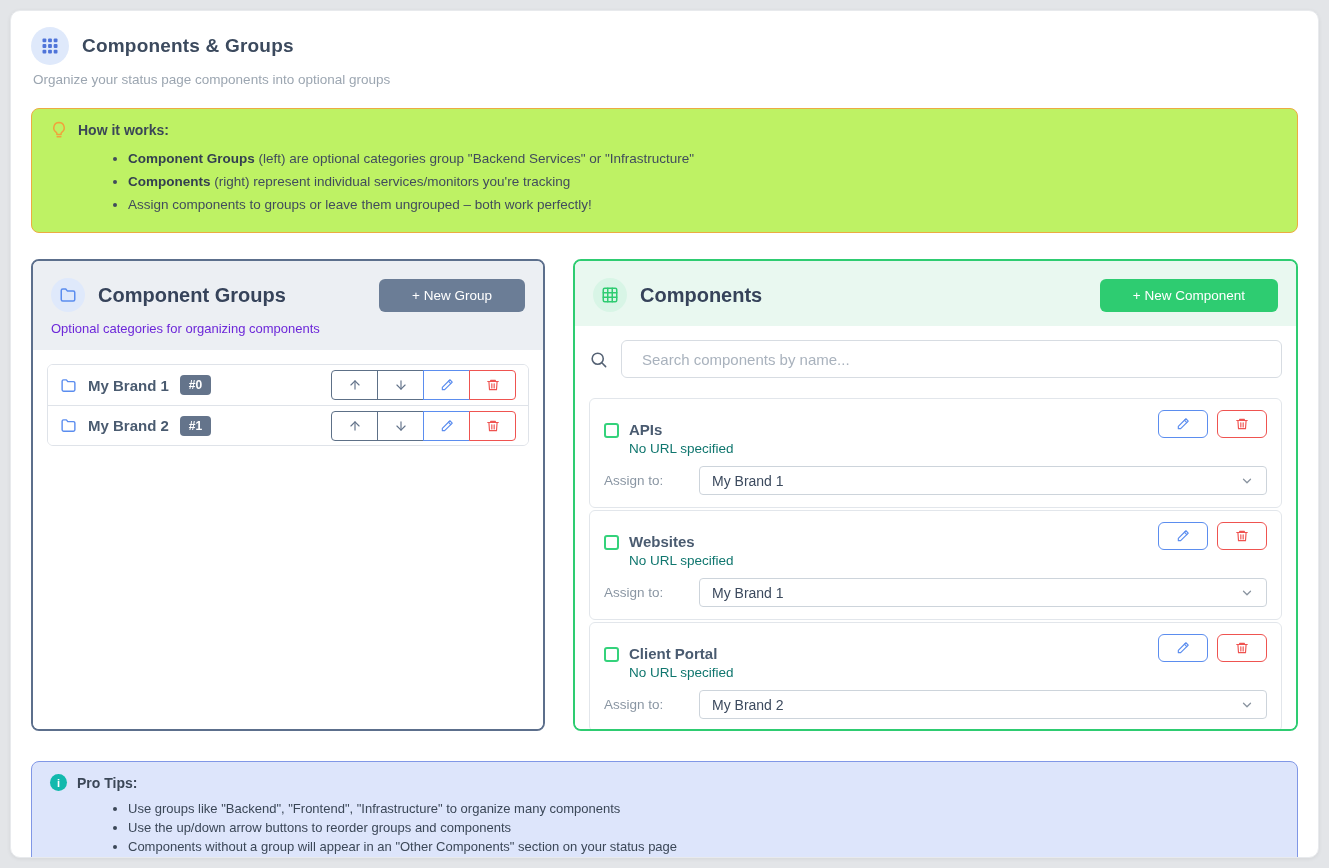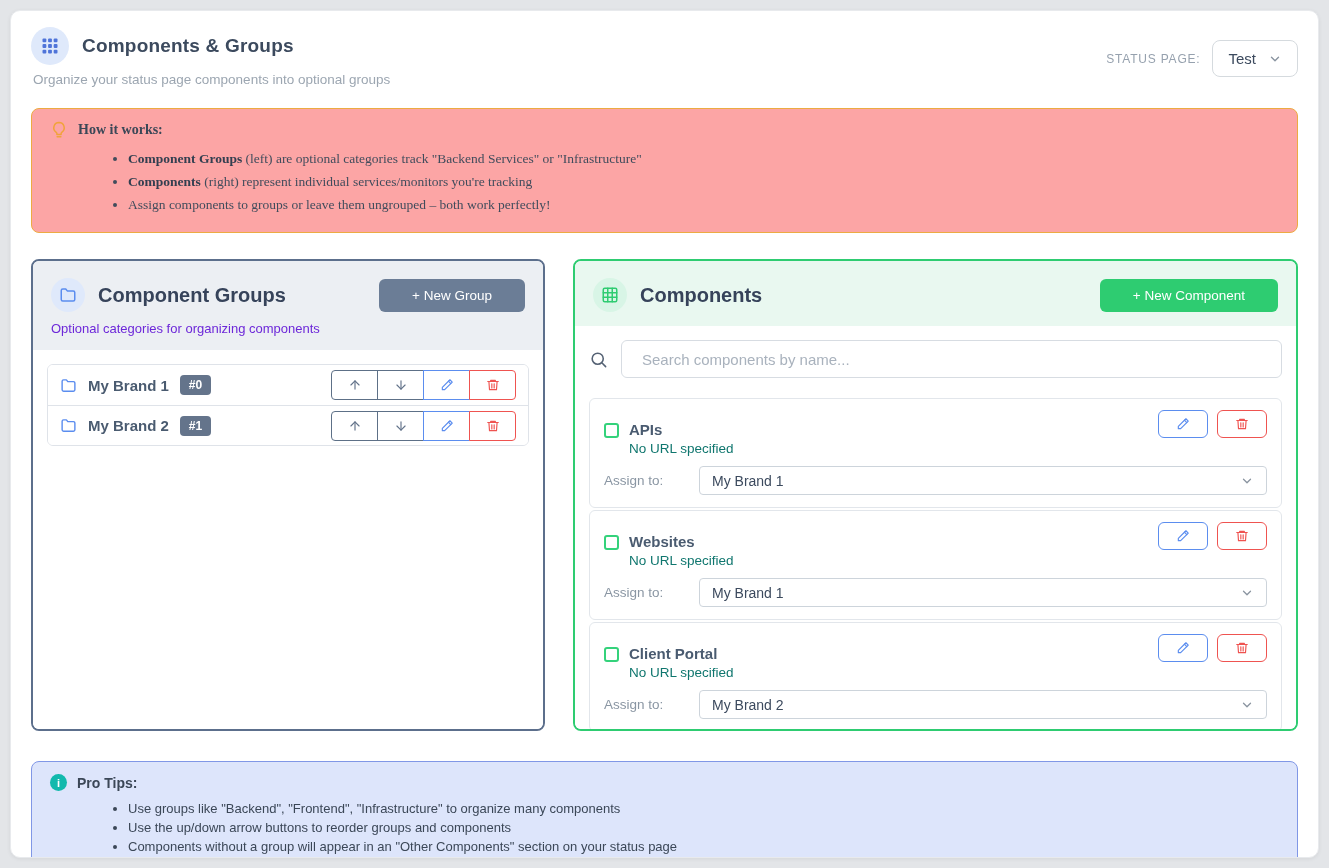--- a/index.html
+++ b/index.html
@@ -33,21 +33,21 @@
   .status-label { font-size: 12px; color: #96a1ae; letter-spacing: .8px; }
   .status-select {
     display: flex; align-items: center; gap: 12px;
     border: 1px solid #d5dade; border-radius: 8px;
     padding: 9px 15px; background: #fff; cursor: pointer;
     font-size: 15px; color: #3c4a5e;
   }
 
   
   .info-box { border-radius: 8px; padding: 12px 18px 10px; }
-  .info-box.orange { margin-top: 21px; background: #fca5a5; border: 1px solid #ecab42; font-family: Liberation Serif, serif; }
+  .info-box.orange { margin-top: 21px; background: #bef264; border: 1px solid #ecab42; }
   .info-box.blue { margin-top: 30px; background: #dde5fb; border: 1px solid #8097e6; }
   .info-title-row { display: flex; align-items: center; gap: 10px; }
   .info-title { font-size: 14px; font-weight: 700; color: #3b4757; }
   .info-box ul { margin: 8px 0 6px 78px; }
   .info-box.orange li { font-size: 13.5px; color: #414c5c; line-height: 23px; }
   .info-box.blue li { font-size: 13px; color: #3b4757; line-height: 19px; }
   .info-box li b { color: #333f50; }
   .info-icon-badge {
     width: 17px; height: 17px; border-radius: 50%; background: #12b9ad;
     color: #fff; font-size: 11px; font-weight: 700;
@@ -150,42 +150,33 @@
               <rect x="16.4" y="9.7" width="4.6" height="4.6" rx="1.2"></rect>
             <rect x="3" y="16.4" width="4.6" height="4.6" rx="1.2"></rect>
               <rect x="9.7" y="16.4" width="4.6" height="4.6" rx="1.2"></rect>
               <rect x="16.4" y="16.4" width="4.6" height="4.6" rx="1.2"></rect>
           </svg>
         </span>
         <h1>Components &amp; Groups</h1>
       </div>
       <div class="page-subtitle">Organize your status page components into optional groups</div>
     </div>
-    <div class="status-wrap">
-      <span class="status-label">STATUS PAGE:</span>
-      <div class="status-select">
-        <span>Test</span>
-        <svg width="14" height="14" viewBox="0 0 24 24" fill="none" stroke="#8a94a0" stroke-width="2.4" stroke-linecap="round" stroke-linejoin="round">
-            <polyline points="6 9 12 15 18 9"></polyline>
-          </svg>
-      </div>
-    </div>
   </div>
 
   <div class="info-box orange">
     <div class="info-title-row">
       <svg width="18" height="18" viewBox="0 0 24 24" fill="none" stroke="#f0a33c" stroke-width="2" stroke-linecap="round" stroke-linejoin="round">
         <path d="M12 2a7 7 0 0 1 4 12.7c-.7.5-1.2 1.3-1.2 2.1V18H9.2v-1.2c0-.8-.5-1.6-1.2-2.1A7 7 0 0 1 12 2z"></path>
         <line x1="9.5" y1="21" x2="14.5" y2="21"></line>
       </svg>
       <span class="info-title">How it works:</span>
     </div>
     <ul>
 
-        <li><b>Component Groups</b><span> (left) are optional categories track "Backend Services" or "Infrastructure"</span></li>
+        <li><b>Component Groups</b><span> (left) are optional categories group "Backend Services" or "Infrastructure"</span></li>
 
         <li><b>Components</b><span> (right) represent individual services/monitors you're tracking</span></li>
 
         <li><b></b><span>Assign components to groups or leave them ungrouped – both work perfectly!</span></li>
 
     </ul>
   </div>
 
   <div class="panels">
 

